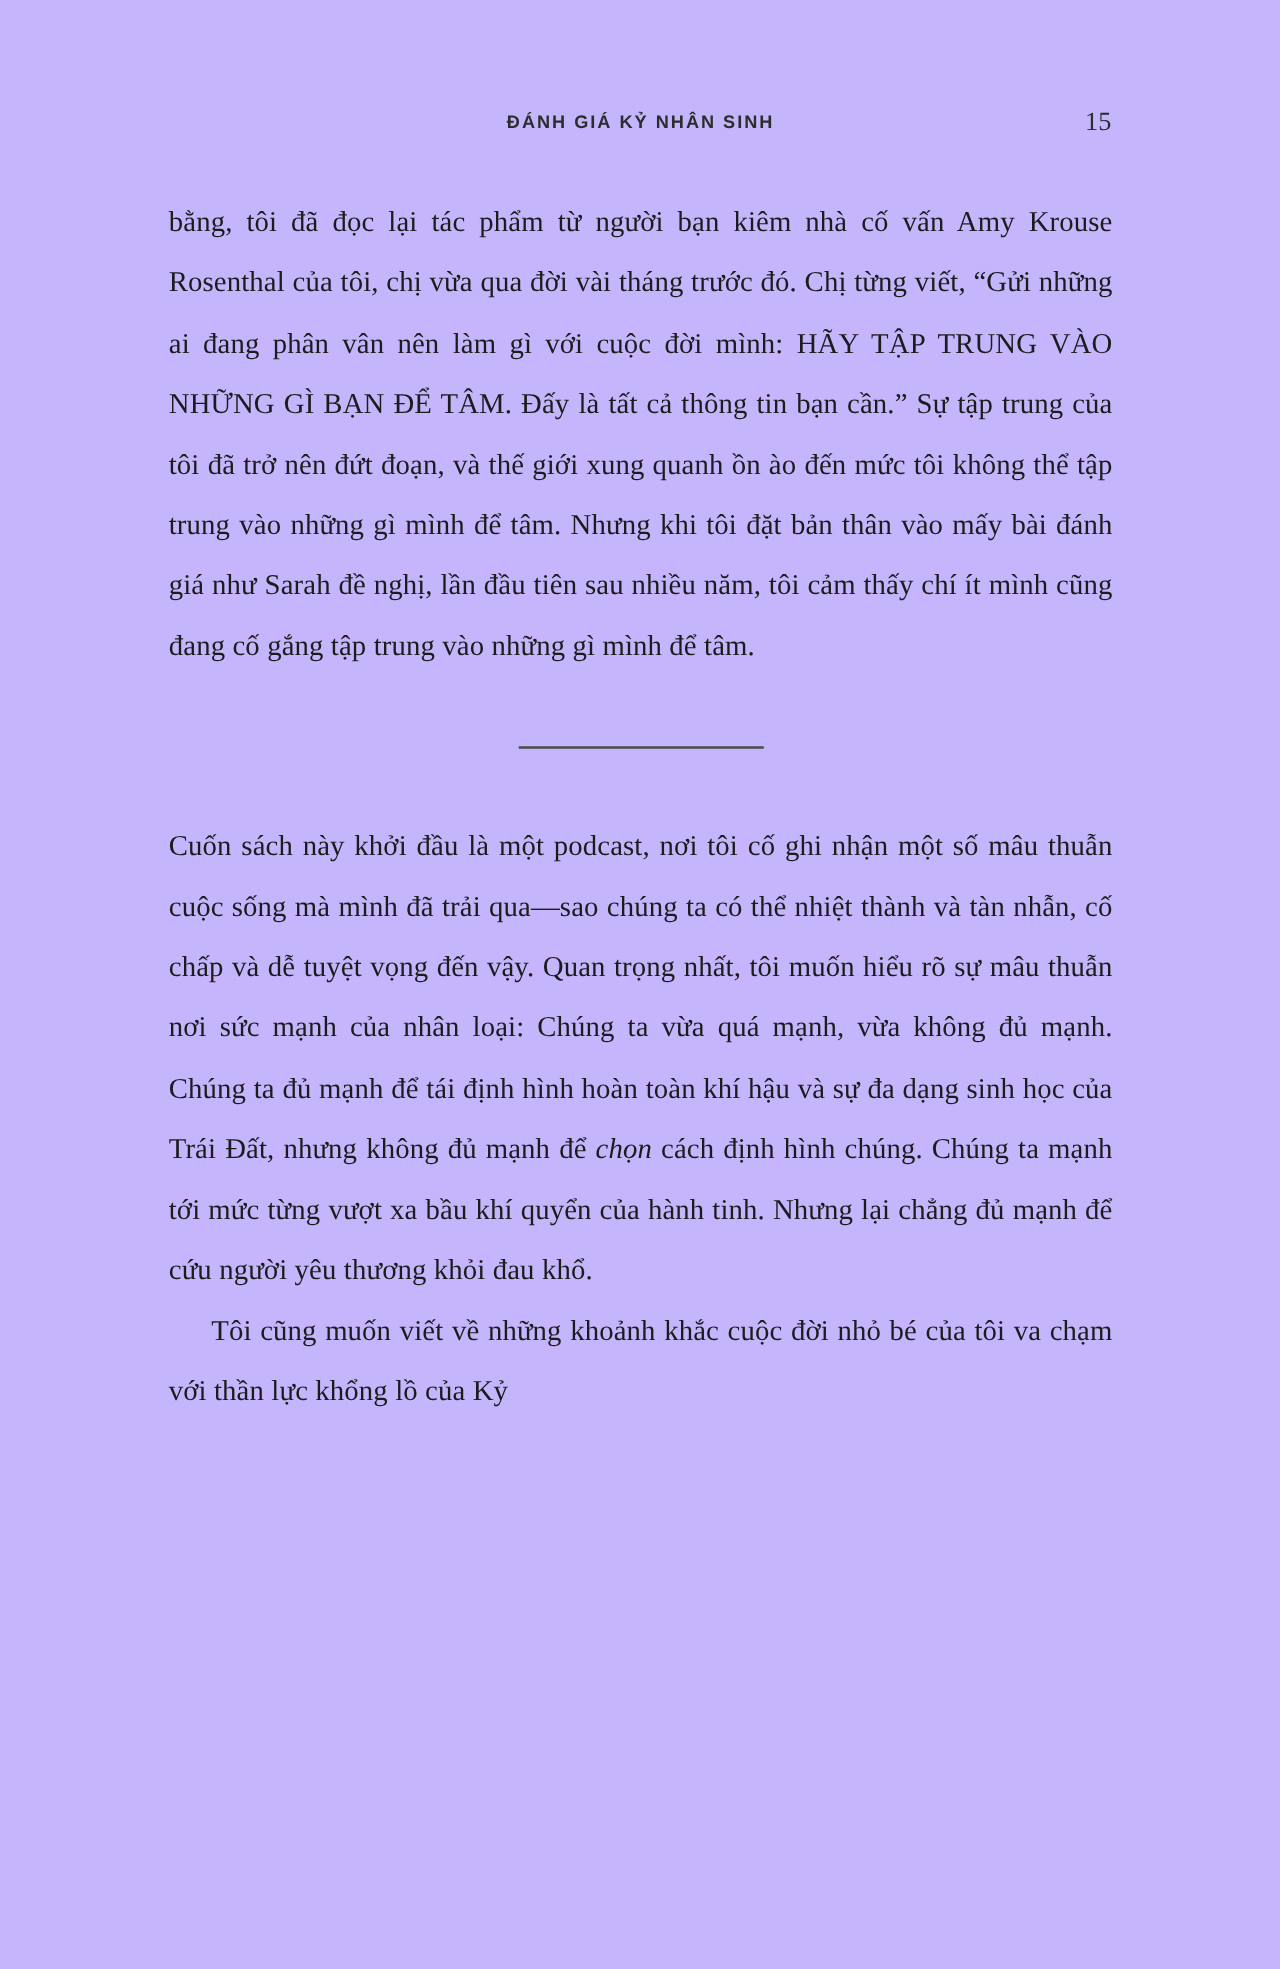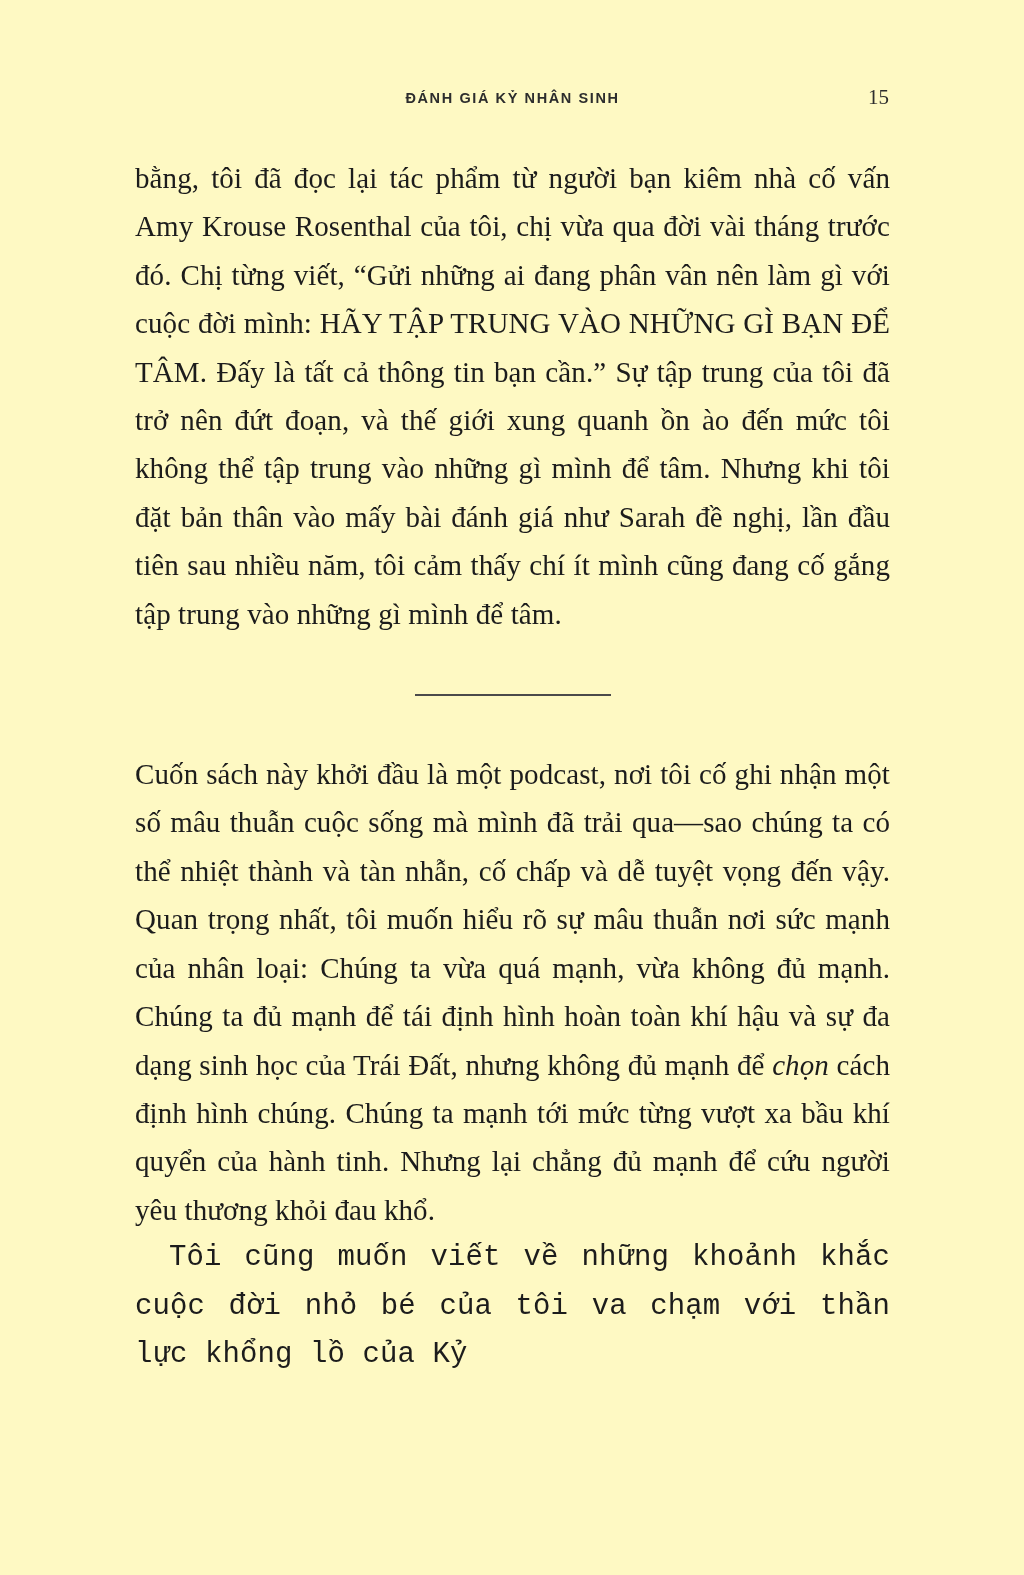--- a/index.html
+++ b/index.html
@@ -5,21 +5,21 @@
   html, body {
     margin: 0;
     padding: 0;
     background: #ffffff;
   }
   .page {
     position: relative;
     width: 1024px;
     height: 1575px;
     margin: 0 auto;
-    background: #fef9c3;
+    background: #c4b5fd;
     box-sizing: border-box;
     padding: 88px 134px 0 135px;
     font-family: "Liberation Serif", "DejaVu Serif", serif;
     color: #1c1c1c;
     overflow: hidden;
   }
   .running-head {
     position: relative;
     height: 24px;
     margin-bottom: 42px;
@@ -39,31 +39,30 @@
   .page-number {
     position: absolute;
     right: 1px;
     top: -3px;
     font-family: "Liberation Serif", "DejaVu Serif", serif;
     font-size: 21px;
     color: #2d2d2d;
     text-align: right;
   }
   .body-text {
-    font-size: 29px;
+    font-size: 23px;
     line-height: 48.4px;
     text-align: justify;
     letter-spacing: 0.1px;
   }
   .para {
     margin: 0;
   }
   .para.indented {
     text-indent: 34px;
-    font-family: Liberation Mono, monospace;
   }
   .divider {
     width: 196px;
     height: 0;
     border-top: 2px solid #4b4b4b;
     margin: 56px auto 54px auto;
   }
   .italic-word {
   }
 </style>

